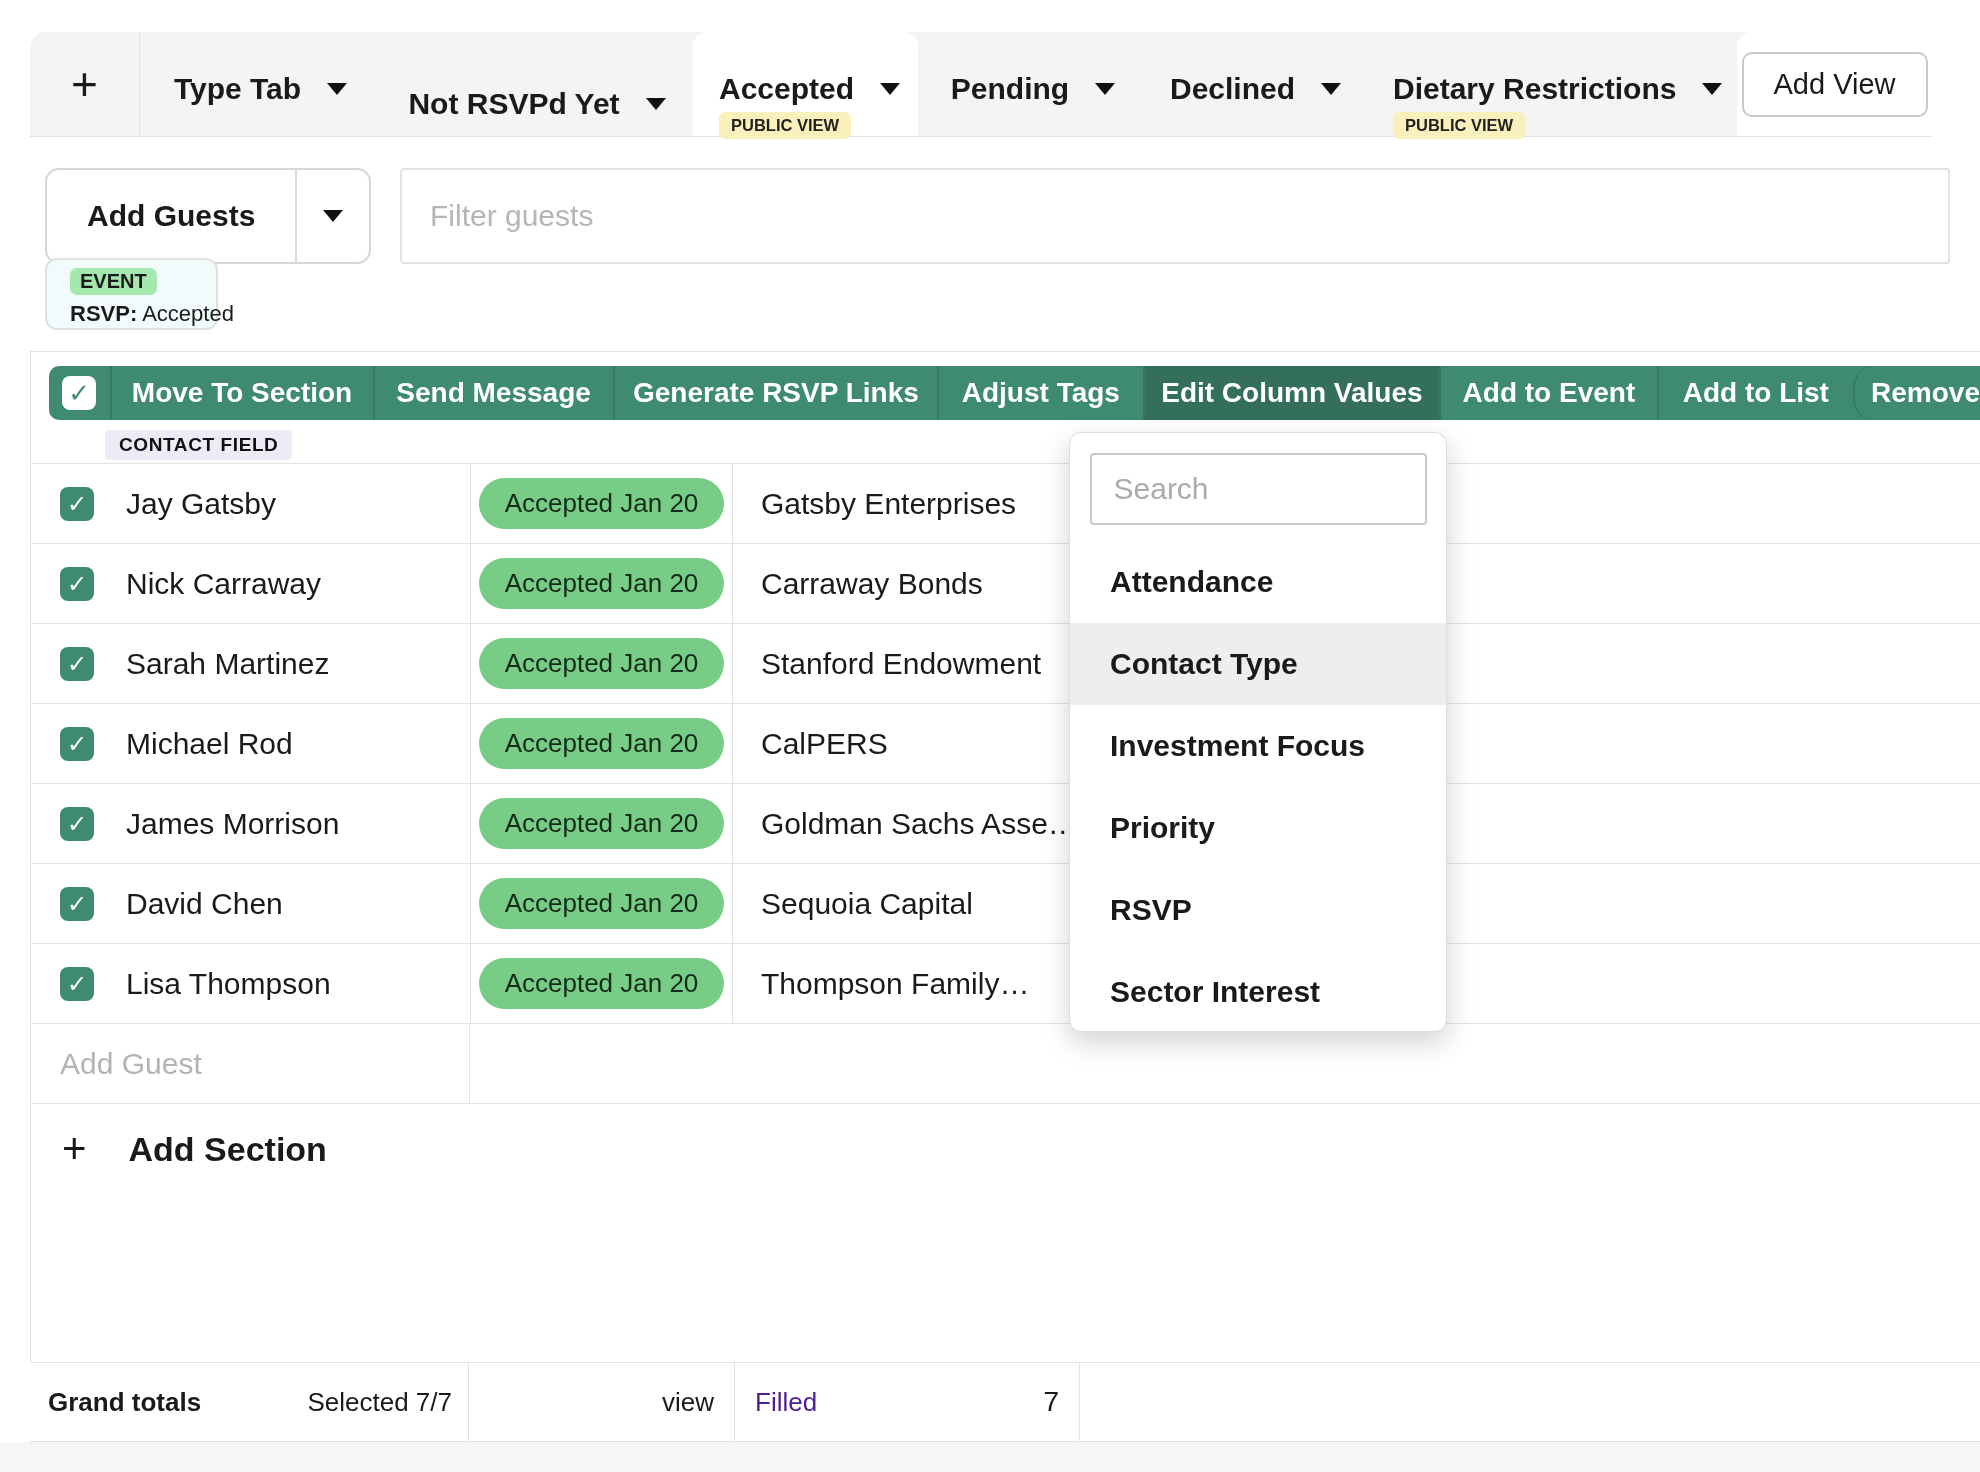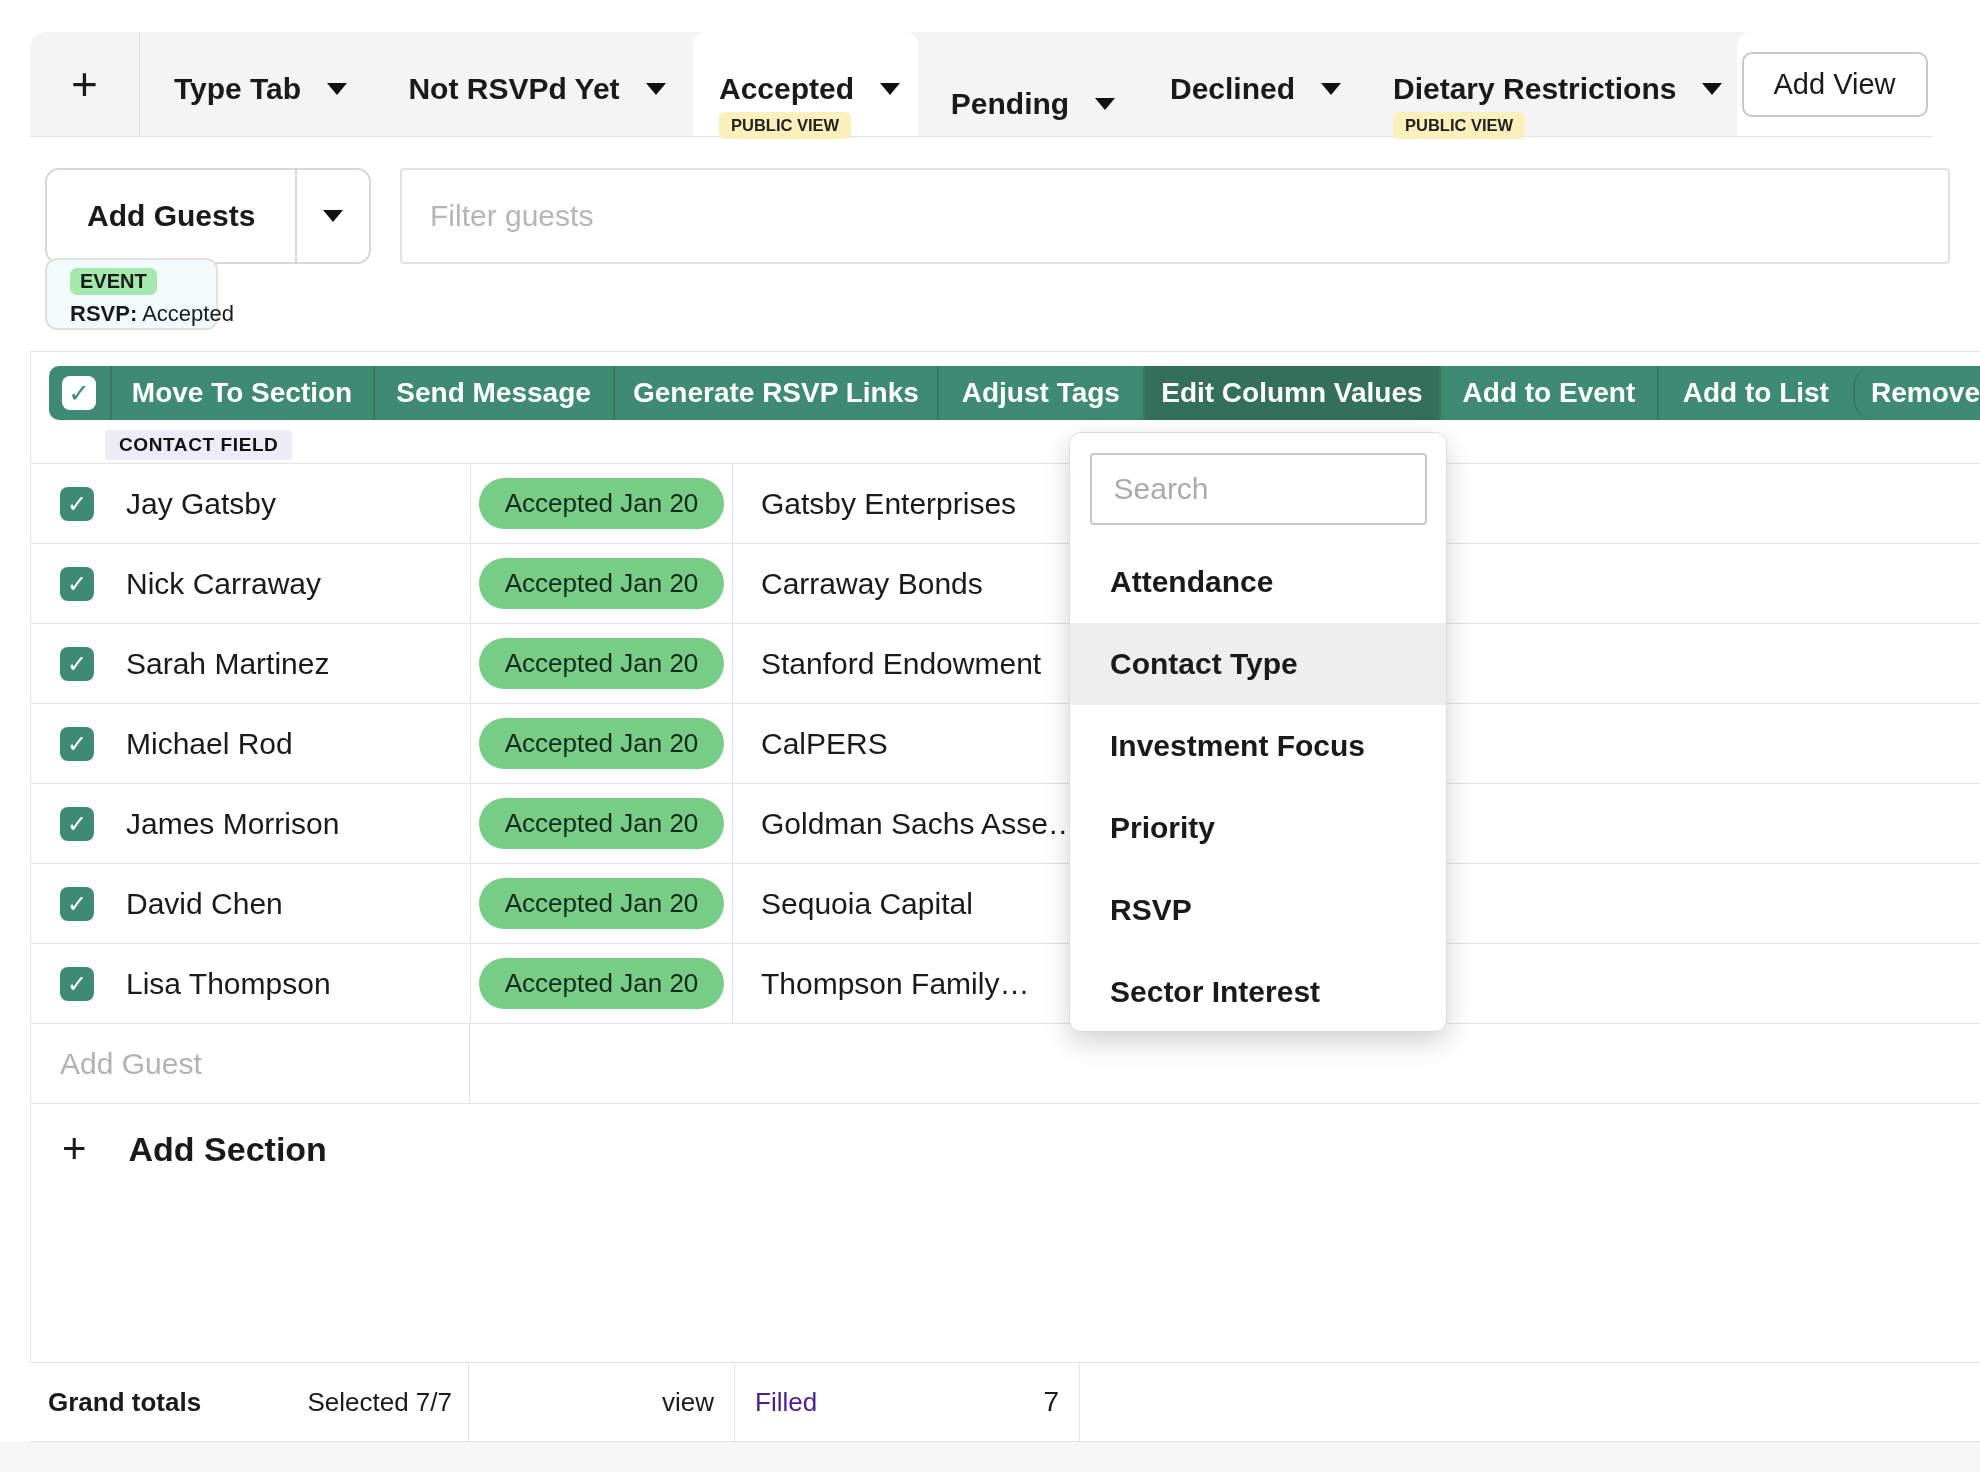--- a/index.html
+++ b/index.html
@@ -30,26 +30,26 @@
   }
   .tab .tab-line{display:flex;align-items:center;gap:26px;}
   .tab .tab-label{font-size:30px;font-weight:bold;white-space:nowrap;}
   .caret{width:0;height:0;border-left:10px solid transparent;border-right:10px solid transparent;border-top:12px solid #111;}
   .tab-badge{
     margin-top:6px;background:var(--public_view_yellow,#faf0bc);
     border-radius:6px;padding:4px 12px;font-size:16.5px;font-weight:bold;color:#222;
     white-space:nowrap;
   }
   .tab-main{width:241px;align-items:center;}
-  .tab-notrsvpd{width:312px;align-items:center;}
+  .tab-notrsvpd{width:312px;align-items:center;justify-content:center;}
   .tab-active{
     width:225px;background:#ffffff;border-radius:14px 14px 0 0;
     padding-left:26px;align-items:flex-start;
   }
-  .tab-pending{width:230px;align-items:center;justify-content:center;}
+  .tab-pending{width:230px;align-items:center;}
   .tab-declined{width:215px;align-items:center;}
   .tab-dietary{width:350px;padding-left:30px;}
   .tab-main .tab-line,.tab-notrsvpd .tab-line,.tab-pending .tab-line,.tab-declined .tab-line{margin:0 auto;}
   .addview-panel{
     margin-left:auto;width:195px;background:#ffffff;border-radius:14px 14px 0 0;
     display:flex;align-items:center;justify-content:center;
   }
   .addview-btn{
     background:#fff;border:2px solid #c9c9c9;border-radius:10px;
     padding:14px 30px;font-size:29px;cursor:pointer;white-space:nowrap;

